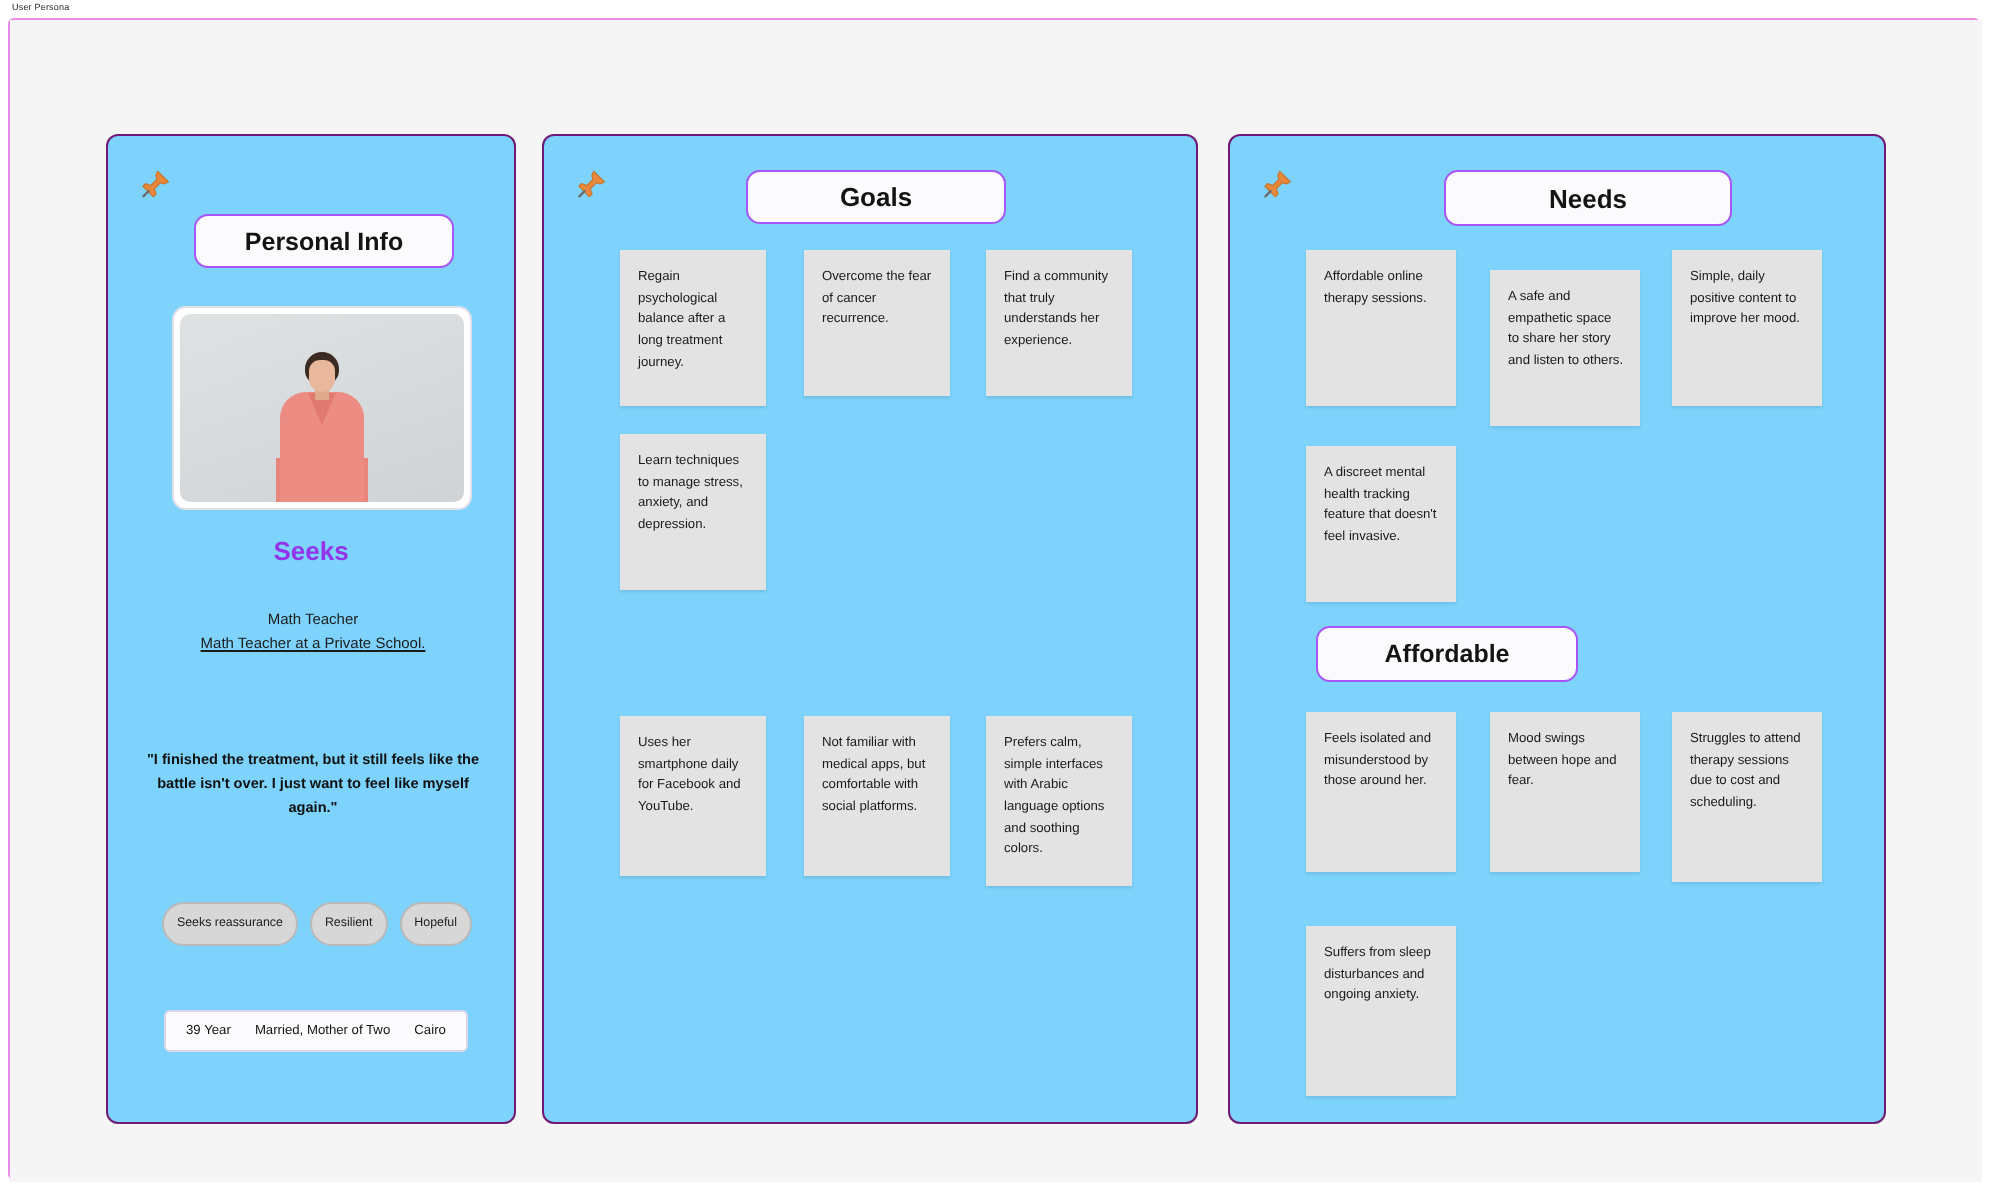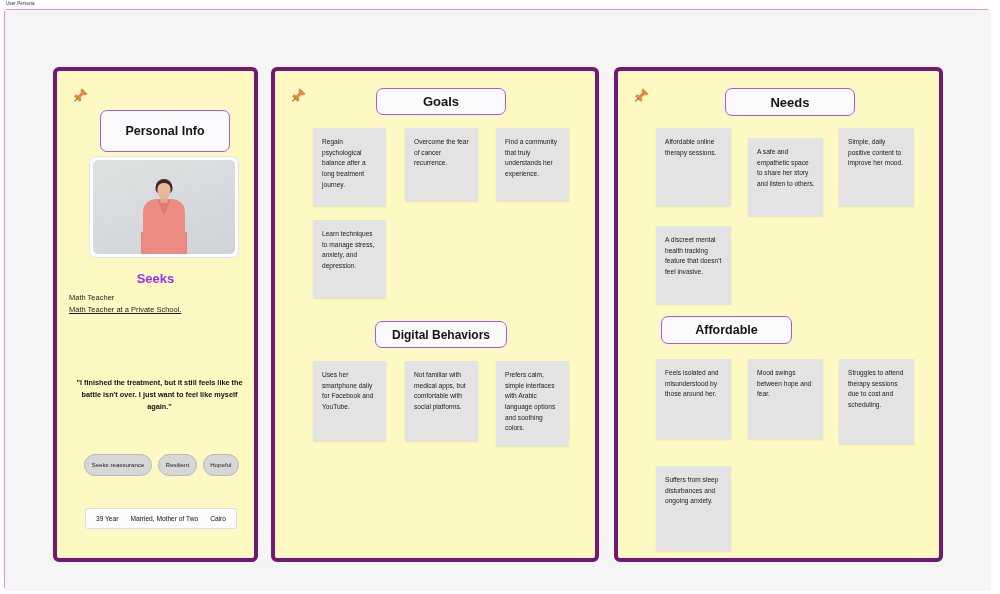--- a/index.html
+++ b/index.html
@@ -39,22 +39,22 @@
   .board {
     position: absolute;
     left: 0; top: 0;
     width: 986px;
     height: 581px;
     background: #f5f5f5;
   }
 
   .panel {
     position: absolute;
-    background: #fef9c3;
-    border: 4px solid #701a75;
+    background: #7dd3fc;
+    border: 1px solid #701a75;
     border-radius: 6px;
     padding-left: 23px;
   }
 
   #panel-personal { left: 48px;  top: 57px; width: 205px; height: 495px; }
   #panel-goals    { left: 266px; top: 57px; width: 328px; height: 495px; }
   #panel-needs    { left: 609px; top: 57px; width: 329px; height: 495px; }
 
   
   .pin {
@@ -71,24 +71,24 @@
     background: #fbfafc;
     border: 1.2px solid #a855f7;
     border-radius: 7px;
     display: flex;
     align-items: center;
     justify-content: center;
     color: #141414;
     font-weight: 600;
   }
 
-  #hdr-personal { left: 43px;  top: 39px; width: 130px; height: 42px; font-size: 12.5px; }
+  #hdr-personal { left: 43px;  top: 39px; width: 130px; height: 27px; font-size: 12.5px; }
   #hdr-goals    { left: 101px; top: 17px; width: 130px; height: 27px; font-size: 13px; }
   #hdr-digital  { left: 100px; top: 250px; width: 132px; height: 27px; font-size: 12px; }
-  #hdr-needs    { left: 107px; top: 17px; width: 130px; height: 28px; font-size: 13px; }
+  #hdr-needs    { left: 107px; top: 17px; width: 144px; height: 28px; font-size: 13px; }
   #hdr-chal     { left: 43px;  top: 245px; width: 131px; height: 28px; font-size: 12.5px; }
 
   
   .photo-frame {
     position: absolute;
     left: 32px;
     top: 85px;
     width: 150px;
     height: 102px;
     background: #ffffff;
@@ -148,21 +148,22 @@
 
   
   .persona-name {
     position: absolute; left: 0; top: 200px; width: 100%;
     text-align: center;
     font-size: 13px; font-weight: 700;
     color: #9333ea;
   }
   .persona-line {
     position: absolute; left: 12px; width: 181px;
-    font-size: 7.5px; color: #1c1c1c; line-height: 1.55;
+    text-align: center;
+    font-size: 7.5px; color: #1c1c1c; line-height: 1.55; margin-top: 15px;
   }
   #p-role      { top: 221px; }
   #p-job       { top: 233px; text-decoration: underline; }
   #p-condition { top: 268px; }
   .persona-quote {
     position: absolute; left: 16px; top: 306px; width: 173px;
     text-align: center;
     font-size: 7.3px; font-weight: 700; color: #111111; line-height: 1.62;
   }
 
@@ -283,21 +284,20 @@
         <path d="M4.9 18.9 L8.4 15.4" stroke="#6b6b6b" stroke-width="1.5" stroke-linecap="round"></path>
       </svg>
 
       <div class="section-header" id="hdr-goals">Goals</div>
 
       <div class="note" id="g0">Regain psychological balance after a long treatment journey.</div>
       <div class="note" id="g1">Overcome the fear of cancer recurrence.</div>
       <div class="note" id="g2">Find a community that truly understands her experience.</div>
       <div class="note" id="g3">Learn techniques to manage stress, anxiety, and depression.</div>
 
-      <div class="section-header" id="hdr-digital">Digital Behaviors</div>
 
       <div class="note" id="d0">Uses her smartphone daily for Facebook and YouTube.</div>
       <div class="note" id="d1">Not familiar with medical apps, but comfortable with social platforms.</div>
       <div class="note" id="d2">Prefers calm, simple interfaces with Arabic language options and soothing colors.</div>
     </div>
 
     <div class="panel" id="panel-needs">
 
       <svg class="pin" viewBox="0 0 24 24">
         <path d="M14.5 2.2 L21.6 9.3 L18.9 10.6 L16.2 9.9 L12.2 13.9 L13.4 17.4 L11.6 19.2 L4.6 12.2 L6.4 10.4 L9.9 11.6 L13.9 7.6 L13.2 4.9 Z" fill="#e8883a" stroke="#c96f22" stroke-width="0.7"></path>

